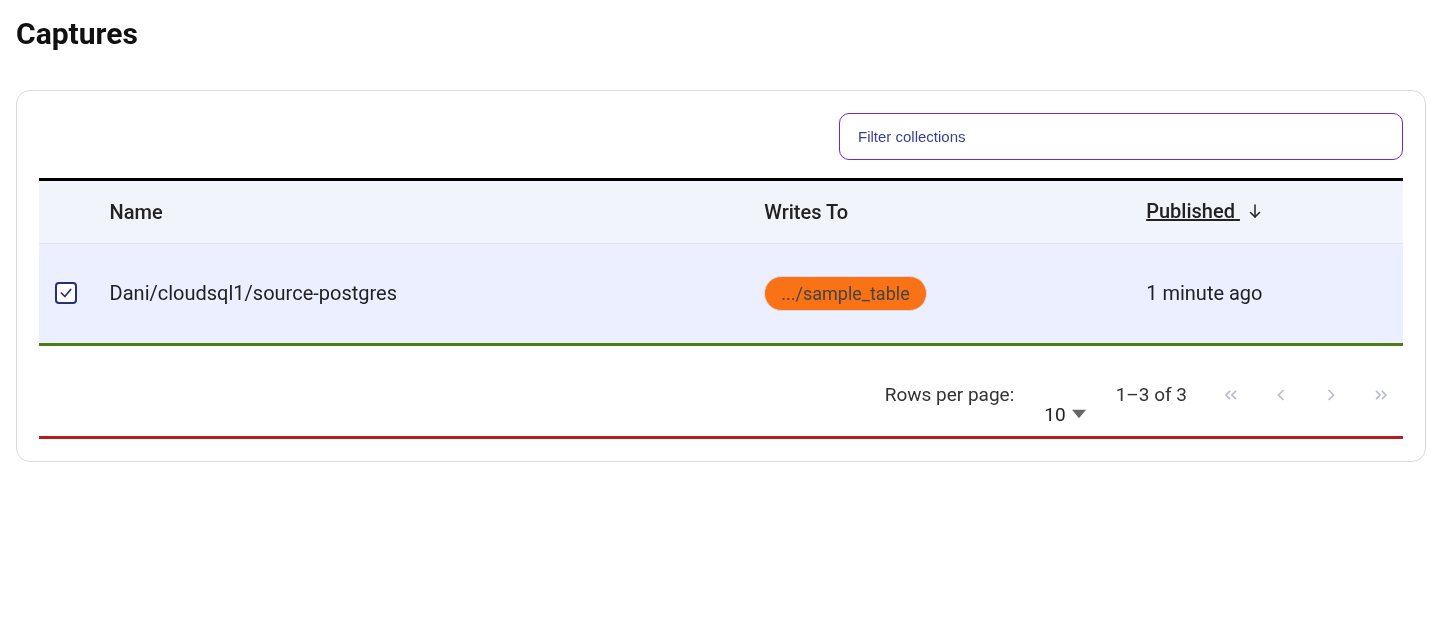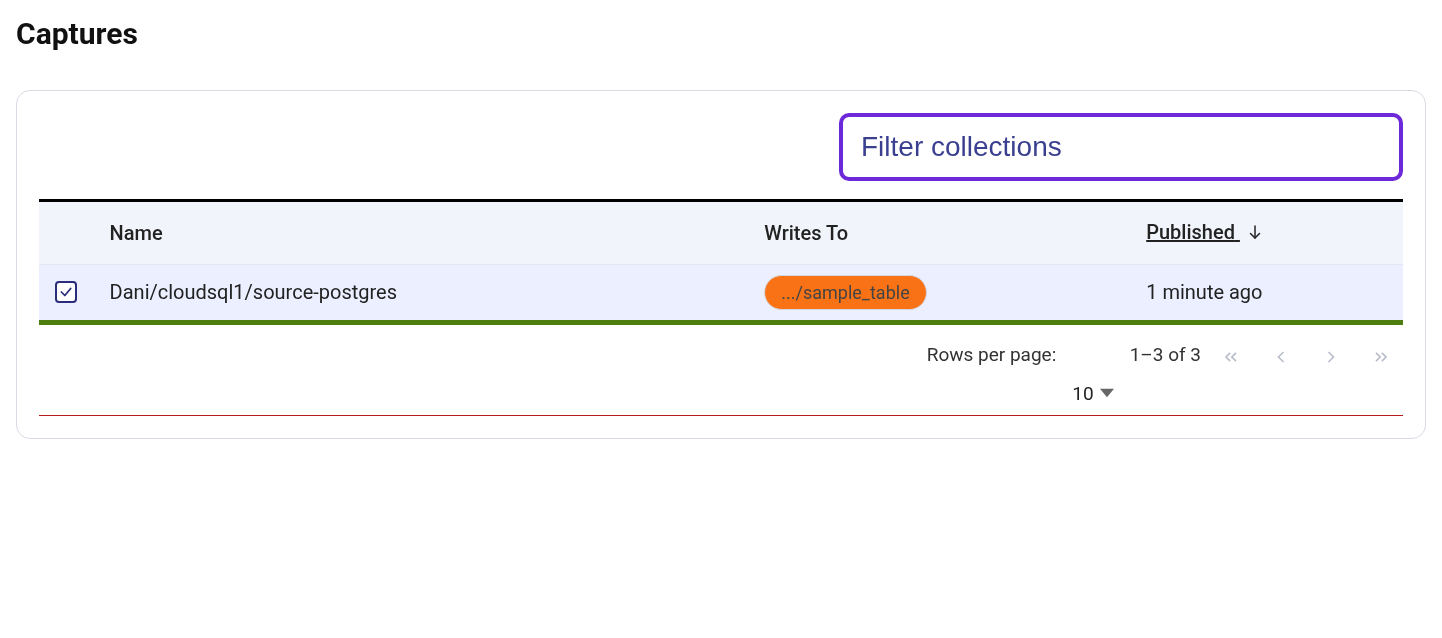--- a/index.html
+++ b/index.html
@@ -23,22 +23,22 @@
     }
     .filter-row {
       display: flex;
       justify-content: flex-start;
       margin-bottom: 18px;
     }
     .filter-input {
       width: 580px;
       margin-left: 800px;
       padding: 14px 18px;
-      font-size: 28px;
-      border: 4px solid #6d28d9;
+      font-size: 15px;
+      border: 1px solid #6d28d9;
       border-radius: 10px;
       color: #333;
       outline: none;
     }
     .filter-input::placeholder { color: #3a3f8f; }
     table.captures {
       width: 100%;
       border-collapse: collapse;
     }
     table.captures thead th {
@@ -50,22 +50,22 @@
       padding: 18px 16px;
       border-top: 3px solid #000000;
       border-bottom: 1px solid #e3e6ef;
     }
     table.captures th:first-child,
     table.captures td:first-child {
       width: 60px;
       text-align: center;
     }
     table.captures tbody td {
-      padding: 10px 16px;
-      border-bottom: 5px solid #4d7c0f;
+      padding: 32px 16px;
+      border-bottom: 3px solid #4d7c0f;
       font-size: 20px;
       color: #222;
     }
     tr.row-selected { background: #ecefff; }
     tr.row-alt { background: #fafbfd; }
     .checkbox {
       width: 22px;
       height: 22px;
       border: 2px solid #2a2e7a;
       border-radius: 4px;
@@ -92,25 +92,25 @@
       background: #f97316;
     }
     .sort-arrow {
       display: inline-block;
       margin-left: 6px;
       vertical-align: middle;
     }
     .sort-arrow svg { width: 18px; height: 18px; stroke: #222; }
     .pagination {
       display: flex;
-      align-items: flex-start;
+      align-items: center;
       justify-content: flex-end;
-      gap: 16px;
+      gap: 30px;
       padding: 18px 8px 10px;
-      border-bottom: 1px solid #b91c1c;
+      border-bottom: 3px solid #b91c1c;
       font-size: 19px;
       color: #333;
     }
     .rows-select {
       display: inline-flex;
       align-items: center;
       gap: 6px;
       cursor: pointer;
       color: #222;
       margin-top: 39px;

